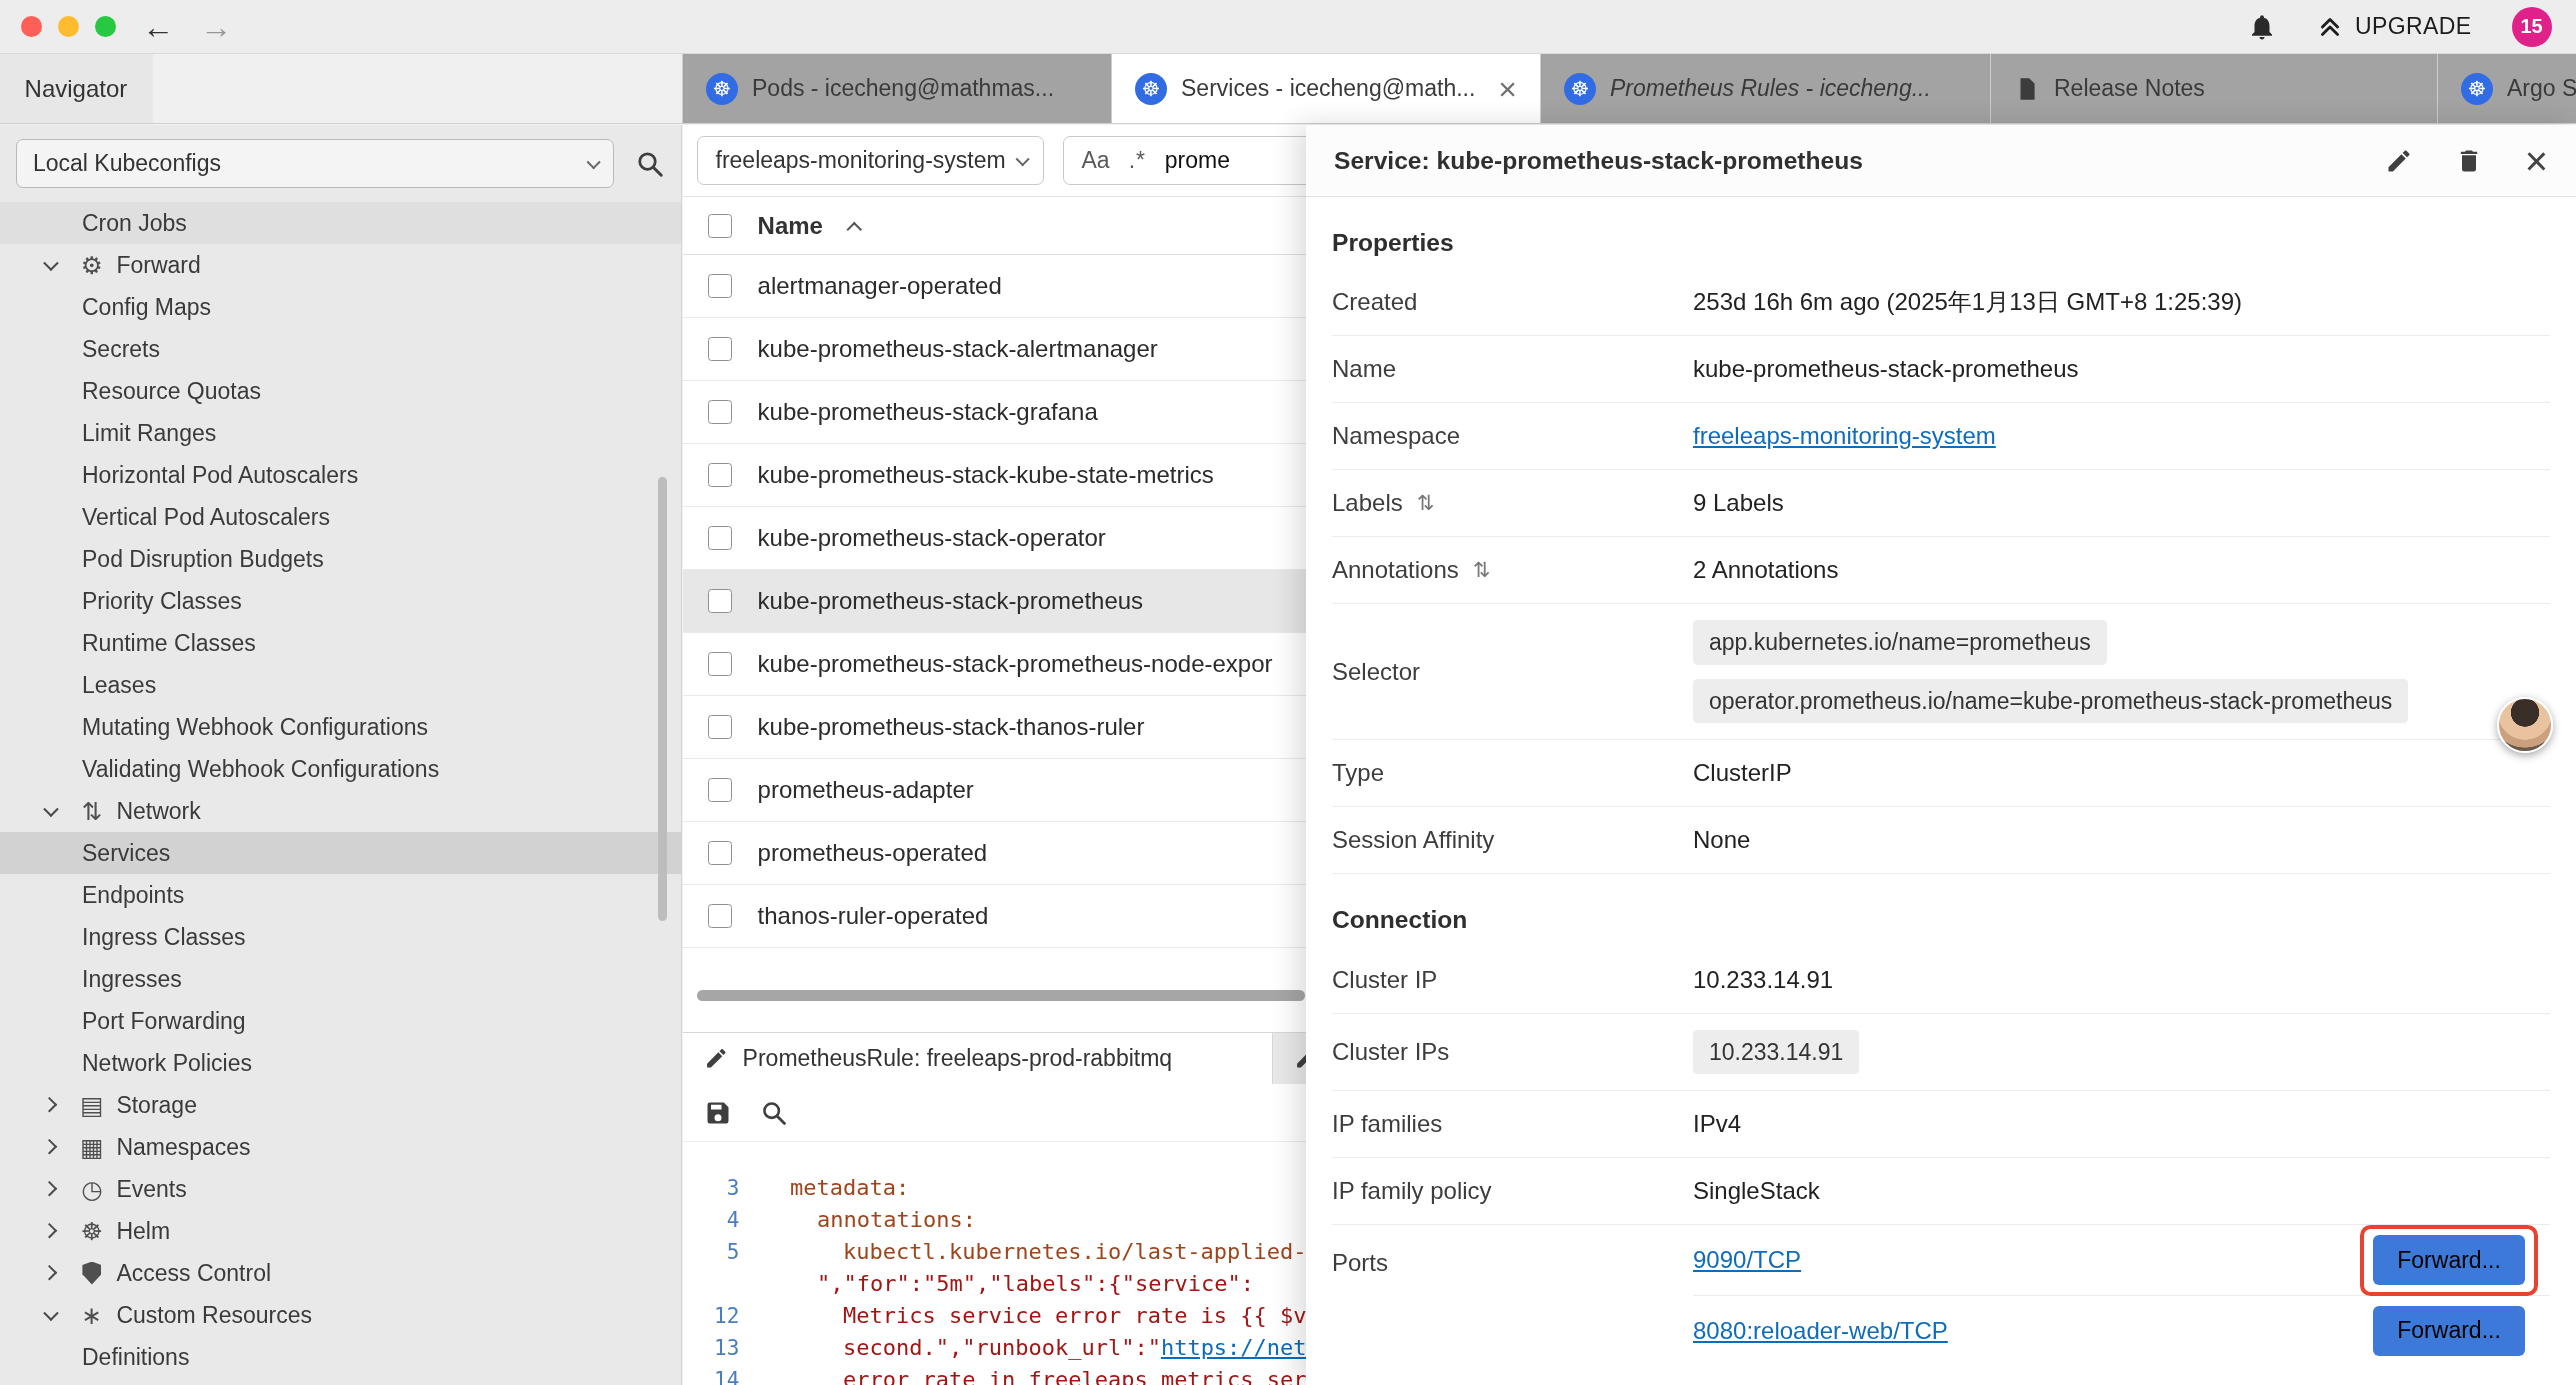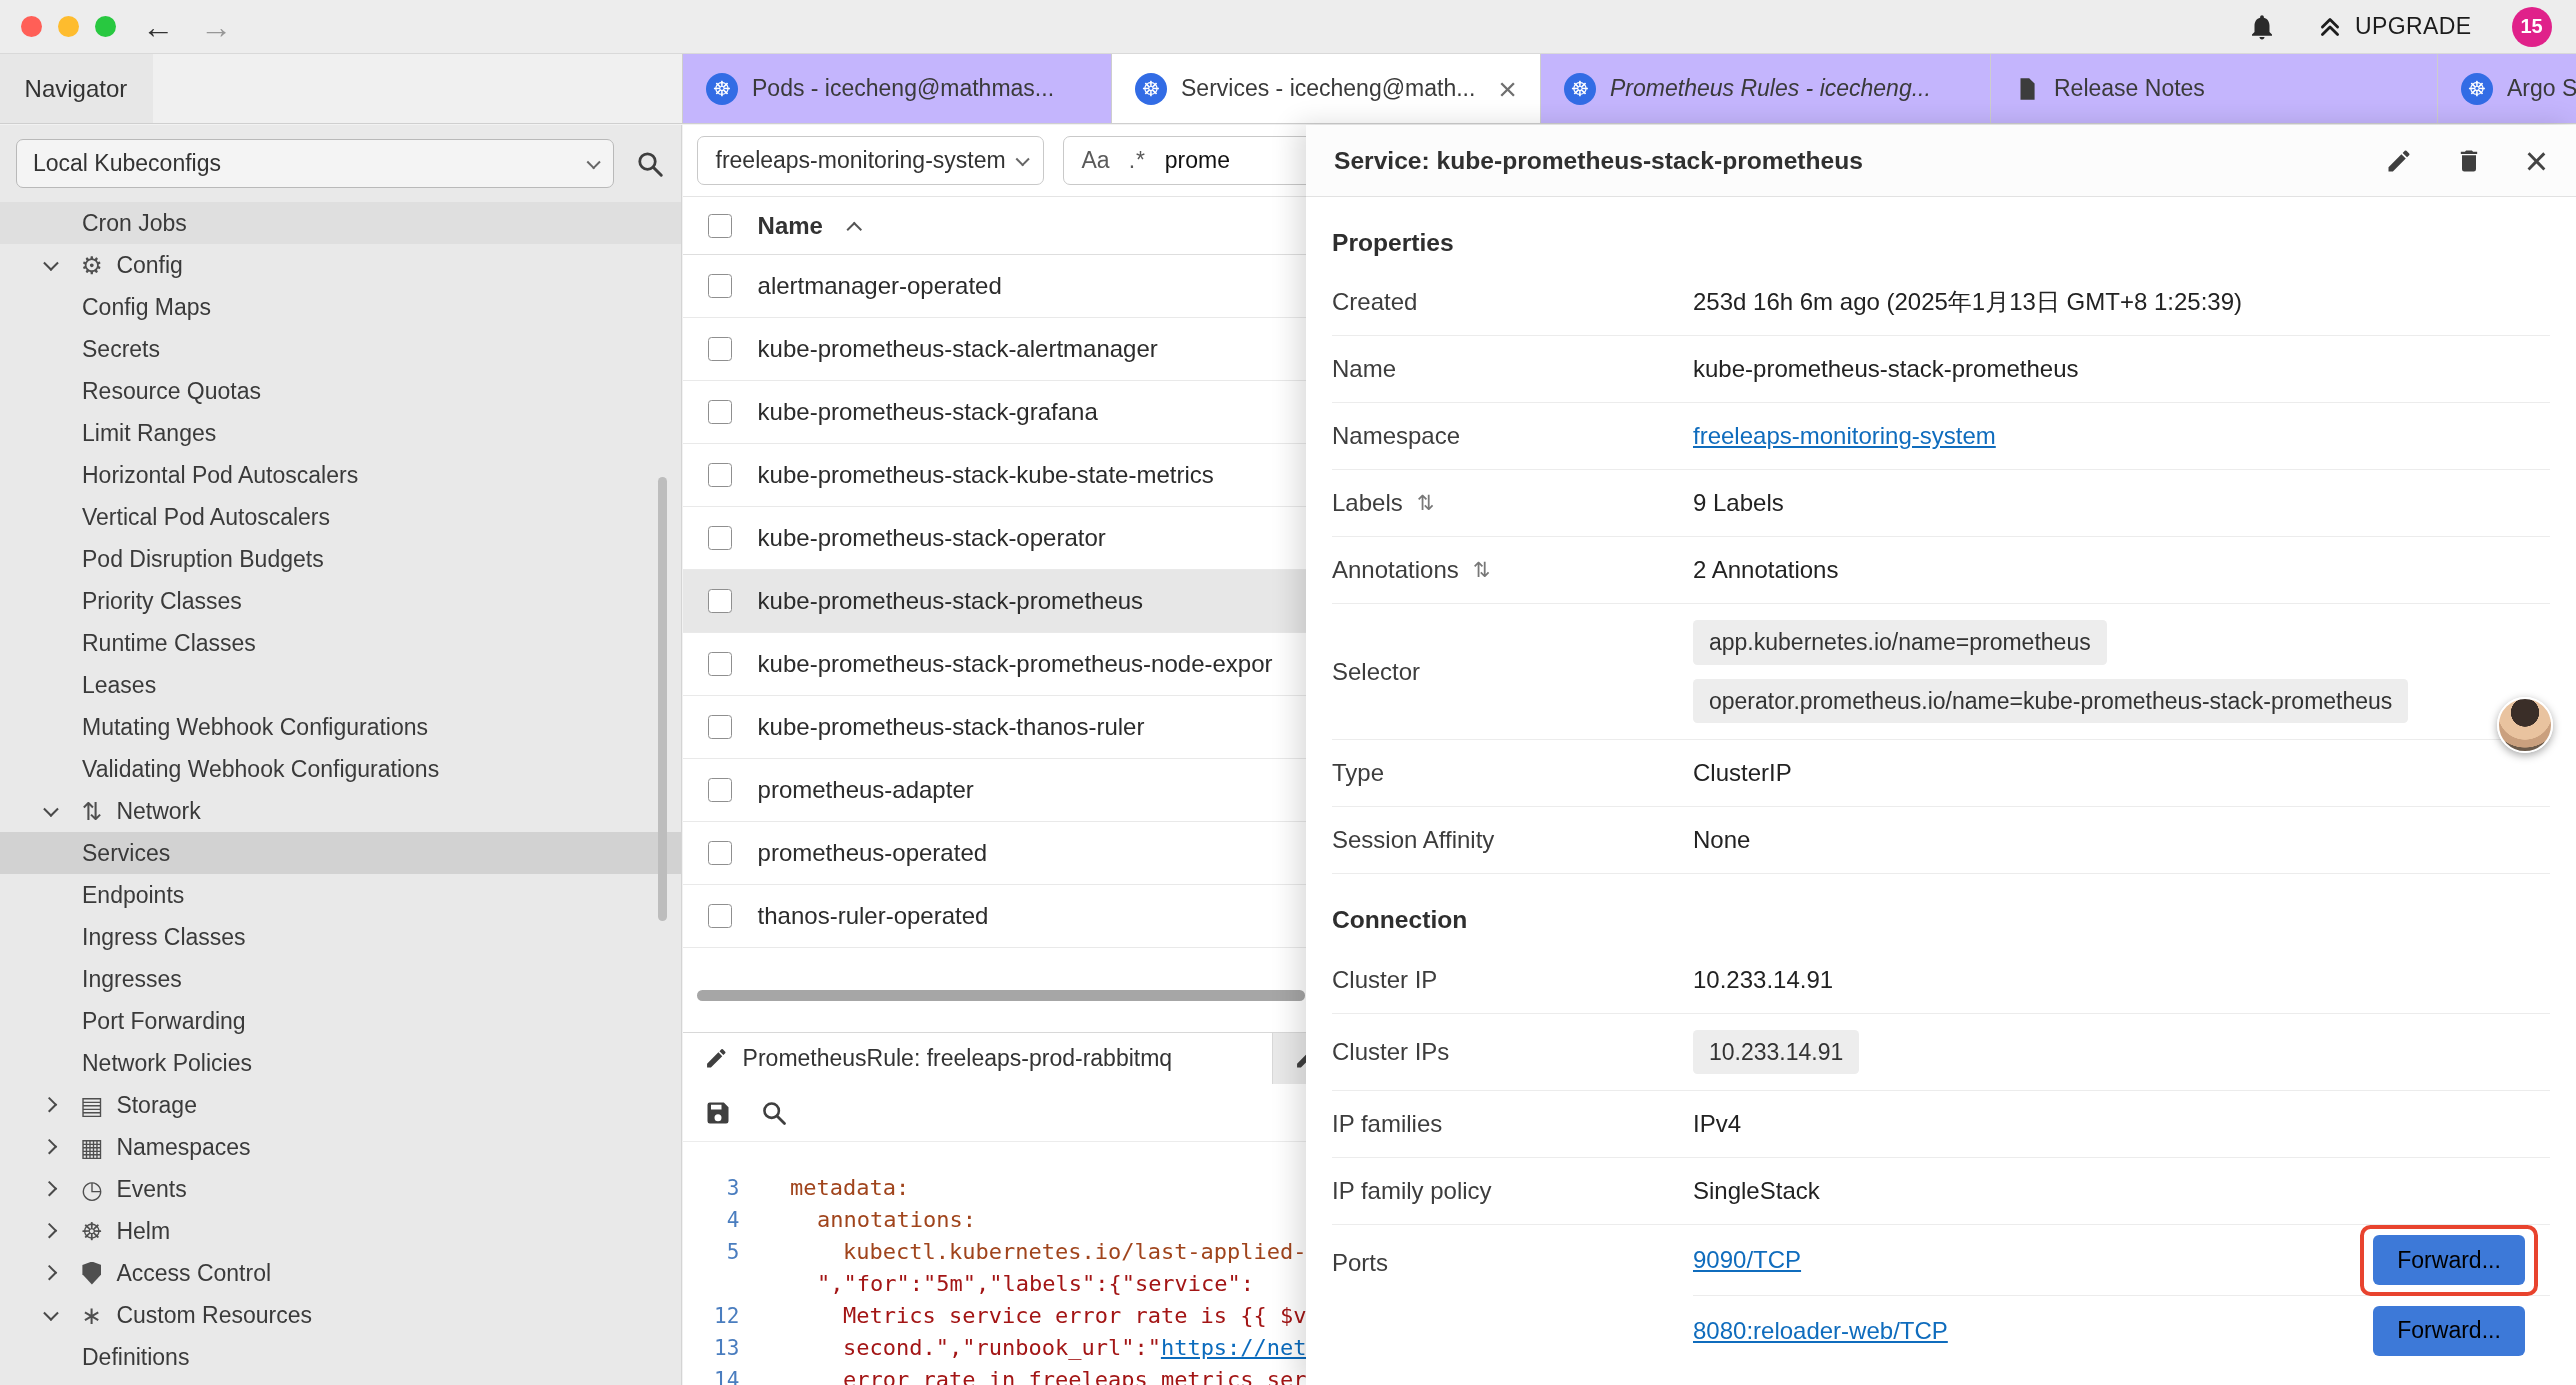--- a/index.html
+++ b/index.html
@@ -15,21 +15,21 @@
   .tl.yellow{background:var(--traffic-yellow,#febc2e);}
   .tl.green{background:var(--traffic-green,#28c840);}
   .navarrow{font-size:32px;line-height:1;}
   .navarrow.back{color:#333;}
   .navarrow.fwd{color:#979797;}
   .tb-right{margin-left:auto;display:flex;align-items:center;gap:40px;padding-right:3.5px;}
   .upgrade{display:flex;align-items:center;gap:12.3px;font-size:23px;color:#1c1c1c;letter-spacing:0.4px;font-weight:500;}
   .count-badge{width:40px;height:40px;border-radius:50%;background:var(--badge-pink,#e0218a);color:#fff;font-size:20px;font-weight:700;display:flex;align-items:center;justify-content:center;}
 
   
-  .tabbar{position:absolute;top:54px;left:0;right:0;height:70px;background:#c4b5fd;border-bottom:0.9px solid #cfcfcf;display:flex;z-index:9;}
+  .tabbar{position:absolute;top:54px;left:0;right:0;height:70px;background:#a3a3a3;border-bottom:0.9px solid #cfcfcf;display:flex;z-index:9;}
   .nav-header{width:682px;flex:none;background:#e7e7e7;display:flex;align-items:center;padding-left:24.6px;font-size:24px;color:#333;}
   .nav-fill{flex:1;height:100%;background:#f0f0f0;margin-left:26px;}
   .tab-strip{flex:1;display:flex;overflow:hidden;}
   .tab{flex:none;display:flex;align-items:center;gap:14px;padding:0 23px;border-right:0.9px solid #cdcdcd;font-size:23px;color:#3a3a3a;overflow:hidden;}
   .tab:nth-child(1){width:430px;border-left:0.9px solid #cdcdcd;}
   .tab:nth-child(2){width:429px;}
   .tab:nth-child(3){width:450px;}
   .tab:nth-child(4){width:447px;}
   .tab:nth-child(5){width:193px;border-right:none;}
   .tab.active{background:#fff;}
@@ -193,21 +193,21 @@
           </svg>
       </span>
     </div>
     <div class="tree">
         <div class="tree-row level1 subtle">
           <span class="tree-label">Cron Jobs</span>
         </div>
         <div class="tree-row level0">
           <span class="caret caret-down"></span>
           <span class="tree-icon">⚙</span>
-          <span class="tree-label">Config</span>
+          <span class="tree-label">Forward</span>
         </div>
         <div class="tree-row level1">
           <span class="tree-label">Config Maps</span>
         </div>
         <div class="tree-row level1">
           <span class="tree-label">Secrets</span>
         </div>
         <div class="tree-row level1">
           <span class="tree-label">Resource Quotas</span>
         </div>

